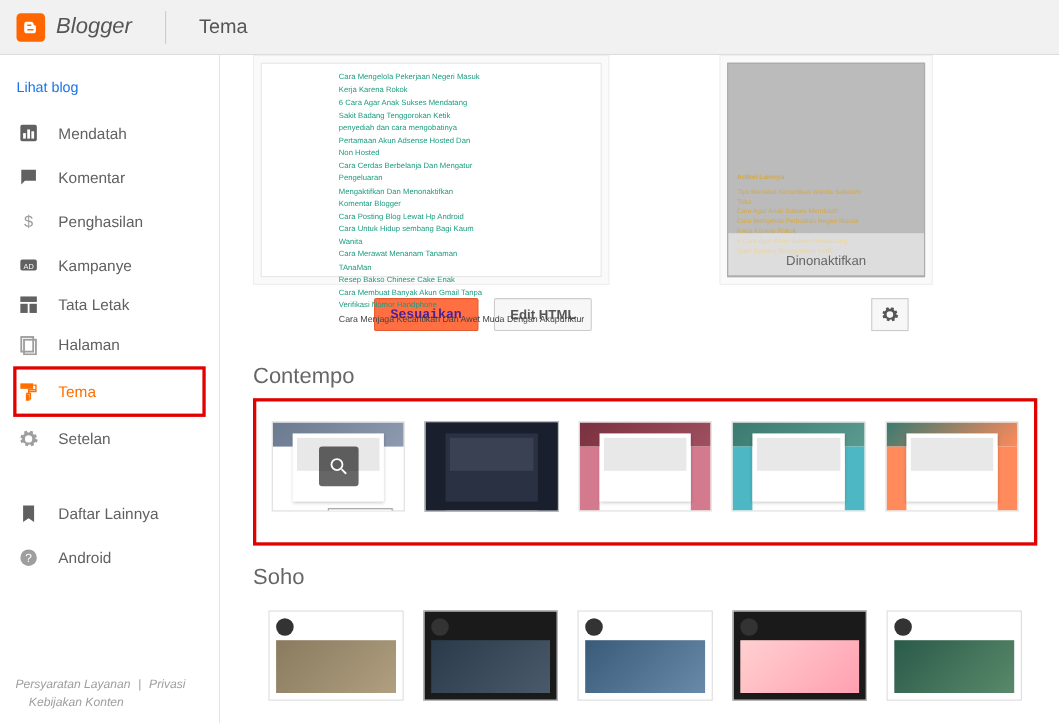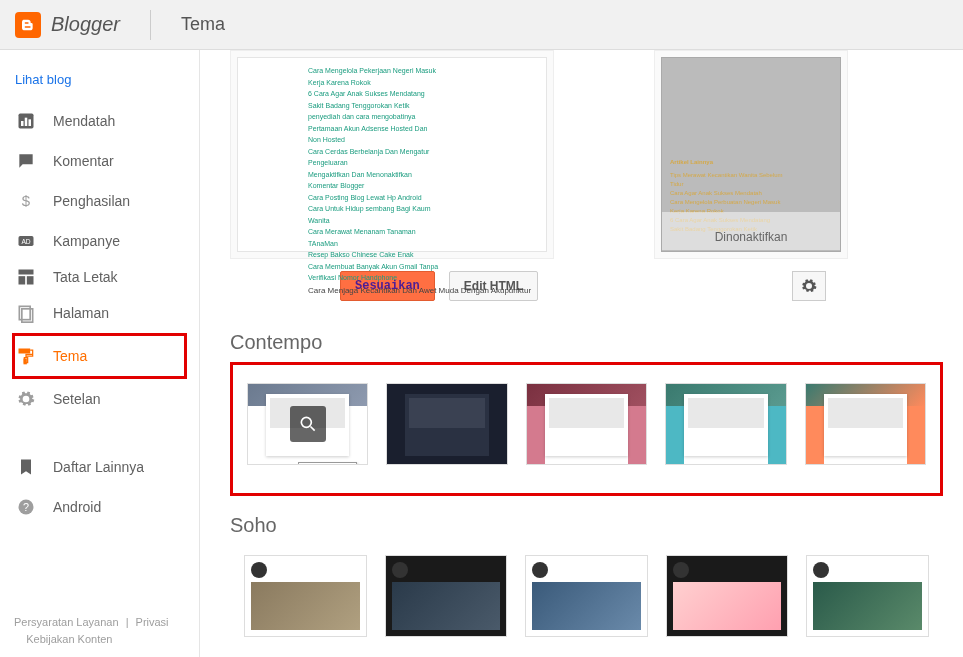--- a/index.html
+++ b/index.html
@@ -21,21 +21,21 @@
 .nav-item { display: flex; align-items: center; height: 40px; padding: 0 15px; cursor: pointer; color: #616161; font-size: 14px; }
 .nav-item .icon { width: 22px; height: 22px; margin-right: 16px; display: flex; align-items: center; justify-content: center; }
 .nav-item.active { color: #ff6f00; }
 .nav-item.active .icon { color: #ff6f00; }
 
 .highlight-box { border: 3px solid #e20000; margin: 0 12px; }
 .highlight-box .nav-item { padding: 0 3px 0 0; }
 .highlight-outer { padding-left: 15px; }
 
 .footer-links { position: absolute; bottom: 8px; left: 10px; font-size: 11px; color: #9e9e9e; line-height: 1.6; }
-.footer-links span { padding: 0 4px; }
+.footer-links span { padding: 0 4px; font-style: italic; }
 
 .main { position: absolute; left: 200px; top: 50px; right: 0; bottom: 0; padding: 0 20px 0 30px; overflow: hidden; background: #fff; }
 
 .preview-row { display: flex; gap: 100px; margin-bottom: 12px; }
 .preview-box { background: #fafafa; border: 1px solid #eee; padding: 6px; position: relative; }
 .preview-live { width: 310px; height: 195px; background: #fff; border: 1px solid #e5e5e5; display: flex; flex-direction: column; font-size: 7px; color: #1a9c7f; padding: 8px 10px 4px 70px; line-height: 1.5; }
 .preview-live .storyline { margin-bottom: 1px; }
 .preview-live .dark { color: #444; margin-top: auto; font-size: 8px; }
 .preview-mobile { width: 180px; height: 195px; background: #bbb; border: 1px solid #aaa; position: relative; overflow: hidden; font-size: 6px; color: #d4a94a; padding: 100px 8px 8px 8px; line-height: 1.5; }
 .preview-mobile .hdr { color: #d4a94a; font-weight: bold; margin-bottom: 4px; }

